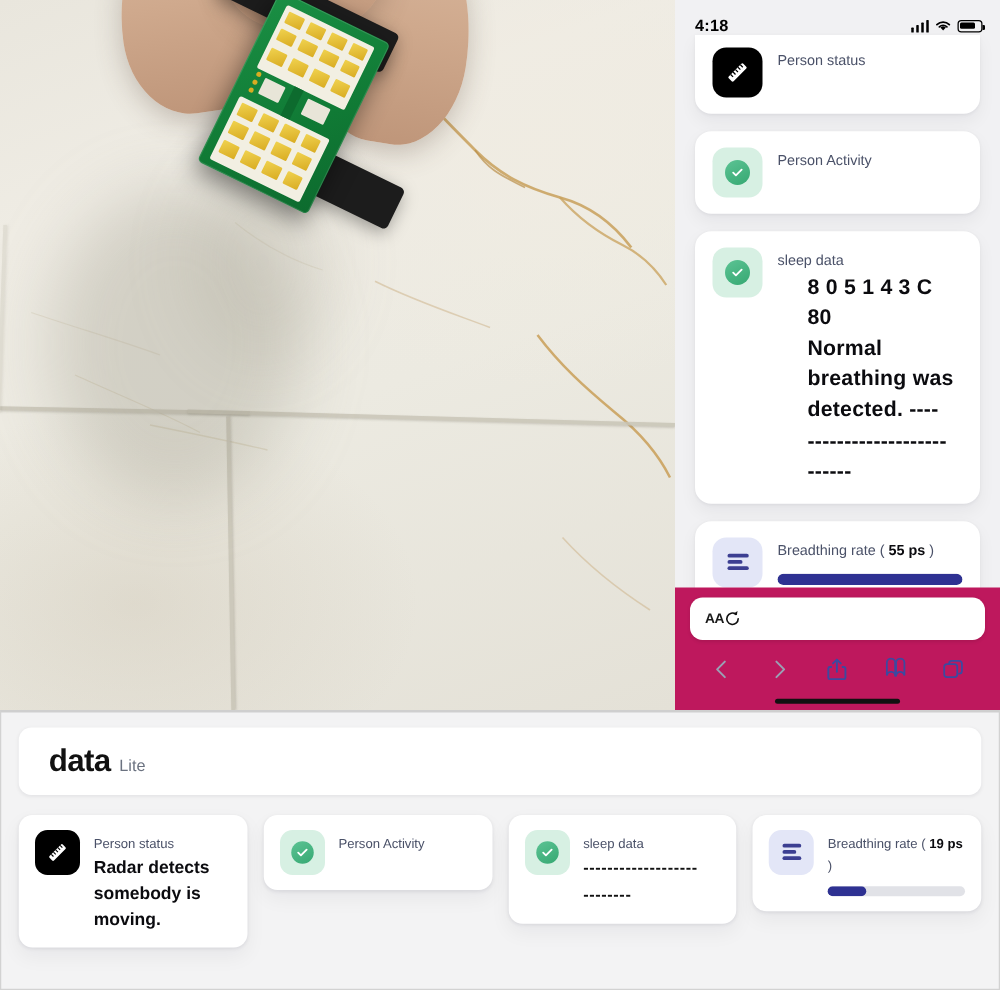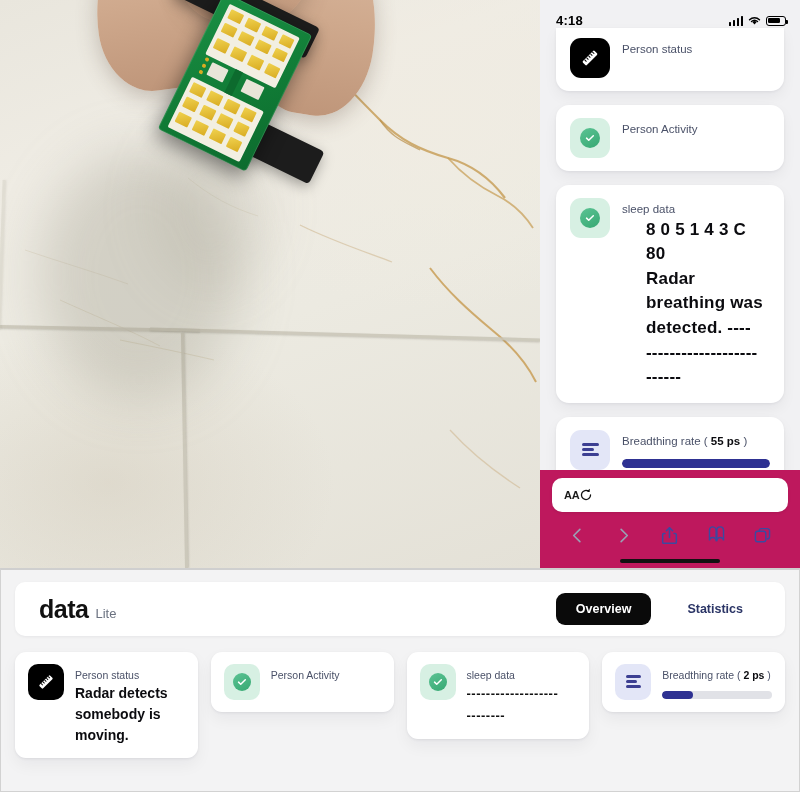--- a/index.html
+++ b/index.html
@@ -322,21 +322,21 @@
         <span class="ic mint">
           <span class="check-circle">
             <svg viewBox="0 0 16 16">
               <path d="M3.4 8.2 L6.3 11 L12.4 5" stroke="#fff" stroke-width="2" fill="none" stroke-linecap="round" stroke-linejoin="round"></path>
             </svg>
           </span>
         </span>
         <span class="cbody">
           <span class="clabel">sleep data</span>
           <div class="cvalue hex">8 0 5 1 4 3 C 80</div>
-          <div class="cvalue">Radar breathing was detected.  ----</div>
+          <div class="cvalue">Normal breathing was detected.  ----</div>
           <div class="cvalue">-------------------</div>
           <div class="cvalue">------</div>
         </span>
       </div>
 
       <div class="card">
         <span class="ic lav">
           <span class="lines-glyph">
               <i></i>
               <i></i>
@@ -395,24 +395,20 @@
       </div>
       <div class="homebar"></div>
     </div>
   </div>
 
   <div class="dash">
     <div class="dash-header">
       <span class="brand">
         <span class="b1">data</span>
         <span class="b2">Lite</span>
-      </span>
-      <span class="segs">
-        <span class="seg active">Overview</span>
-        <span class="seg">Statistics</span>
       </span>
     </div>
 
     <div class="dash-cards">
 
       <div class="dcard w1">
         <span class="dic black">
           <svg style="width:20px;height:20px" viewBox="0 0 24 24">
             <g transform="rotate(-45 12 12)">
               <rect x="3" y="9" width="18" height="6" rx="1.2" fill="#fff"></rect>
@@ -460,21 +456,21 @@
 
       <div class="dcard w4">
         <span class="dic lav">
           <span class="lines-glyph" style="width:15px">
               <i></i>
               <i></i>
               <i></i>
             </span>
         </span>
         <span class="cbody">
-          <span class="dlabel"><span>Breadthing rate ( </span><b>2 ps</b><span> )</span></span>
+          <span class="dlabel"><span>Breadthing rate ( </span><b>19 ps</b><span> )</span></span>
           <div class="dtrack">
             <div class="dfill" id="dash-fill" style="width: 28%; background: rgb(46, 49, 146);"></div>
           </div>
         </span>
       </div>
     </div>
   </div>
 </div>
 
 </body></html>

